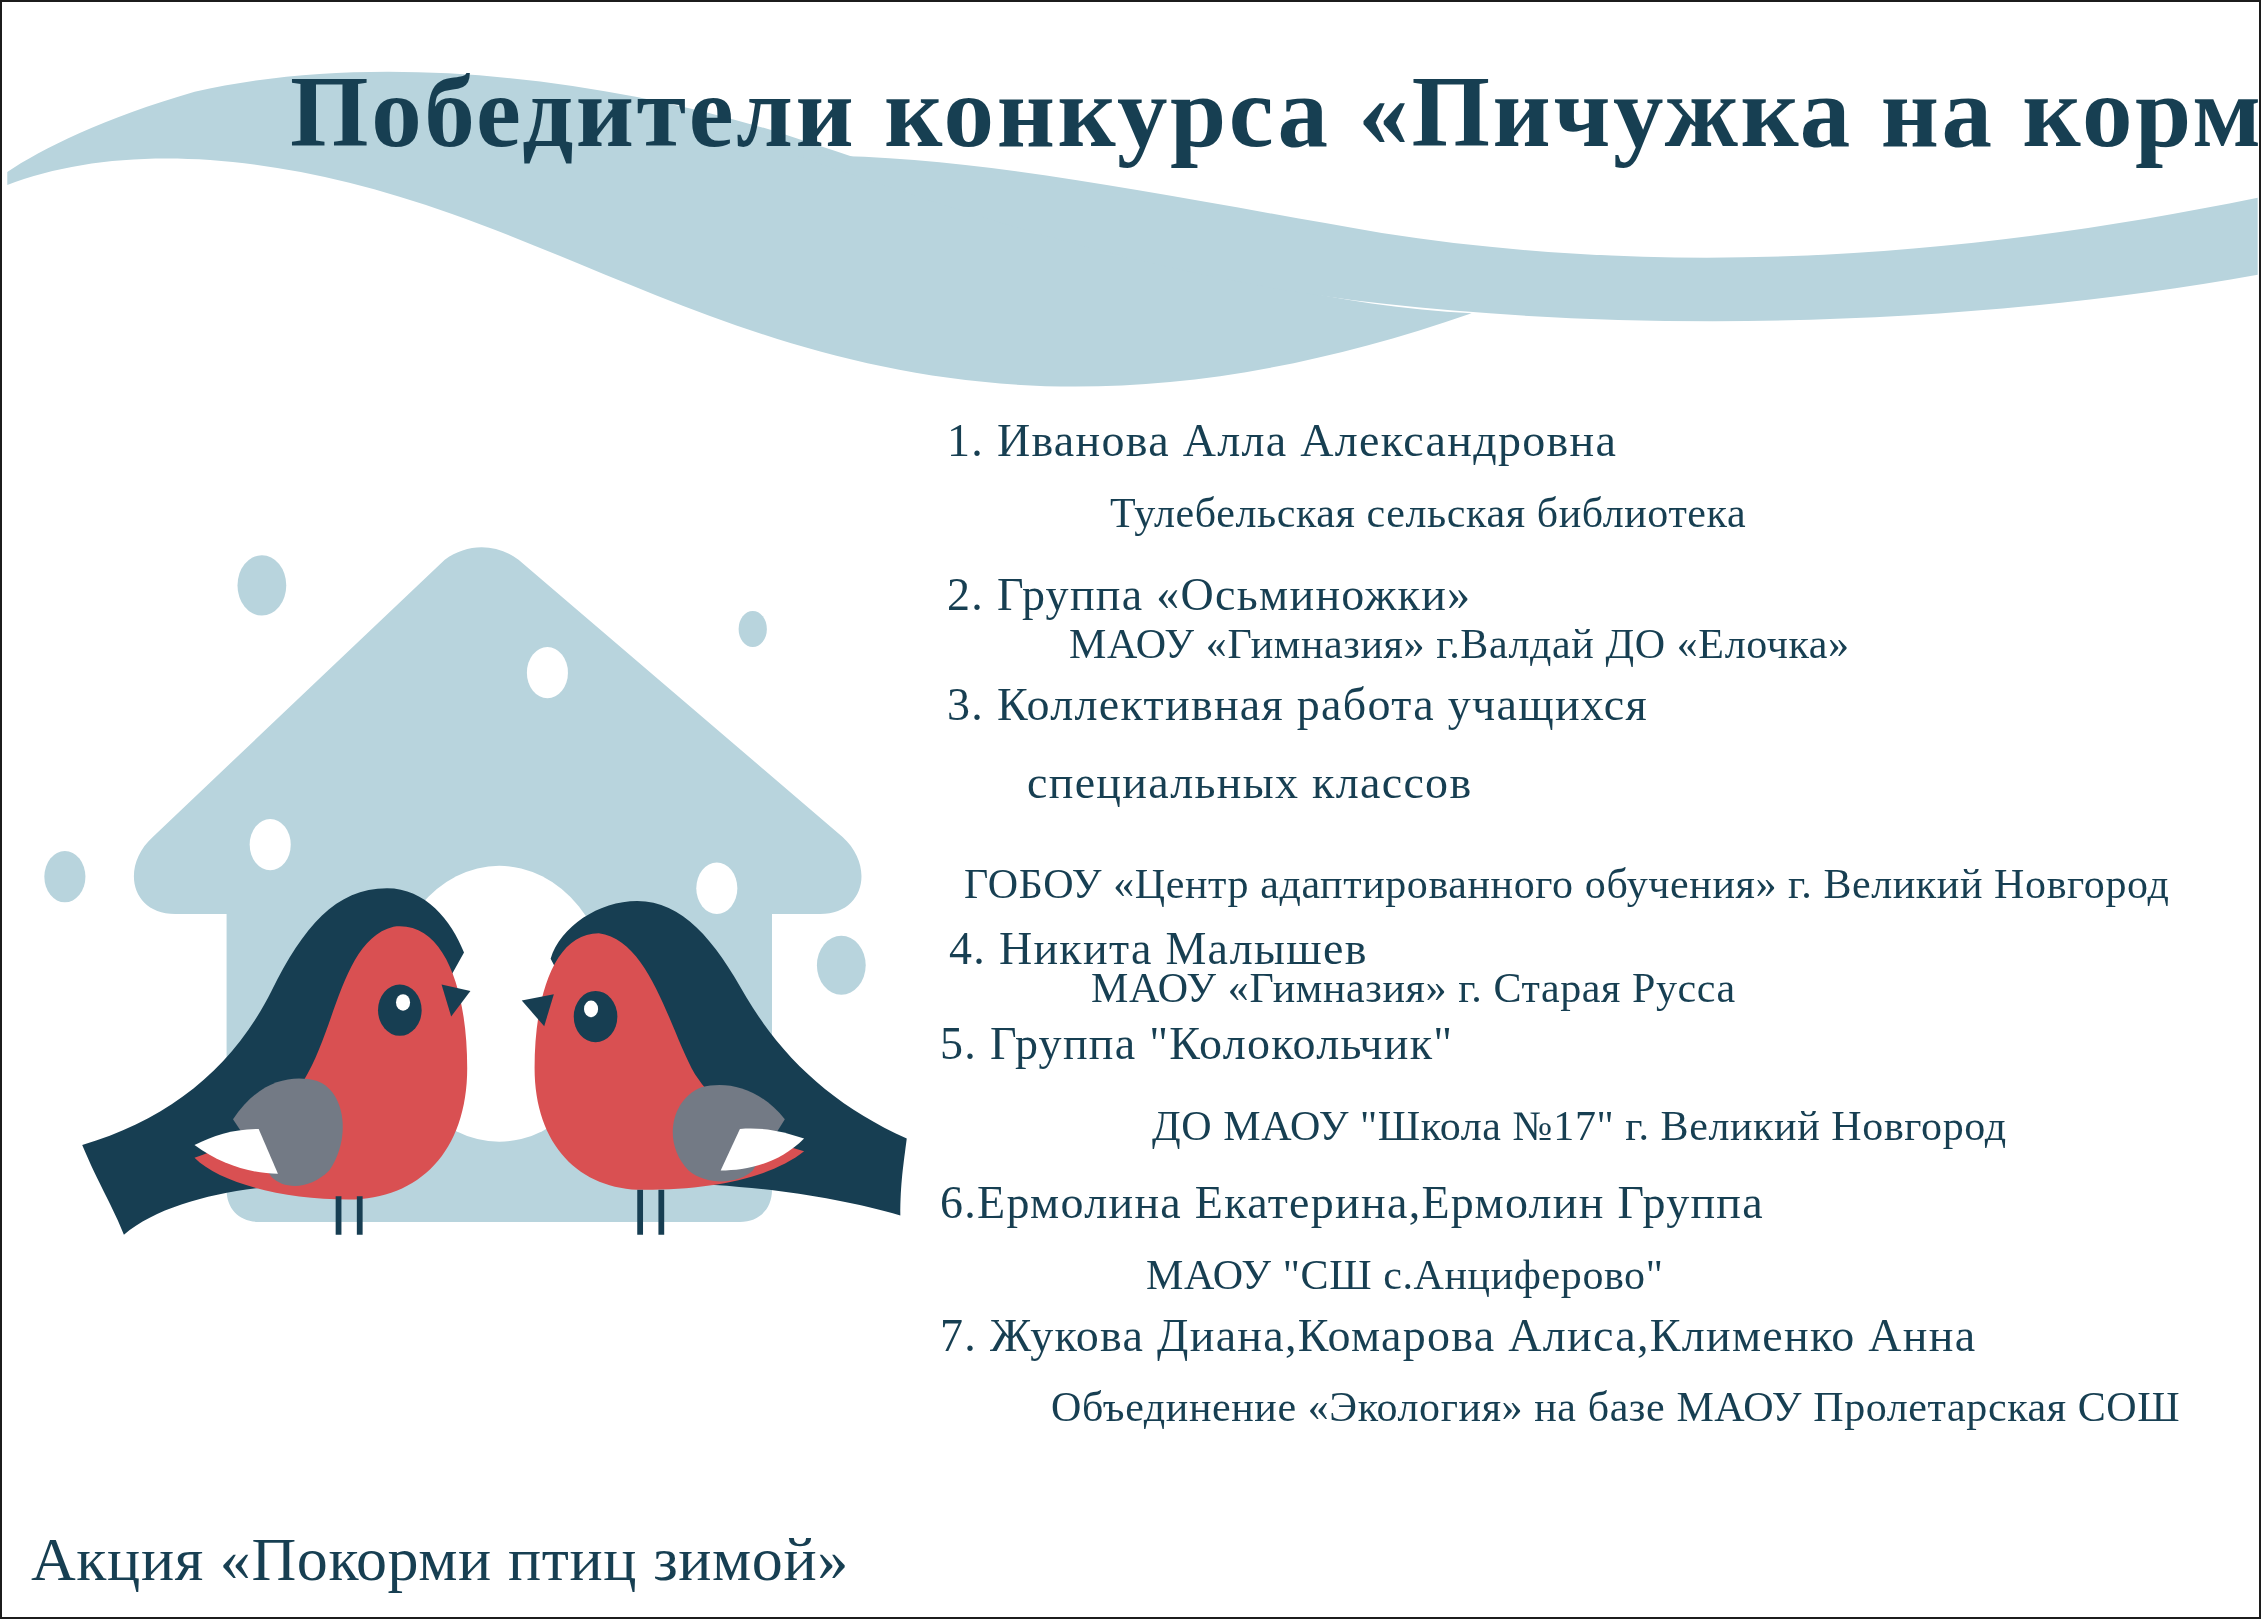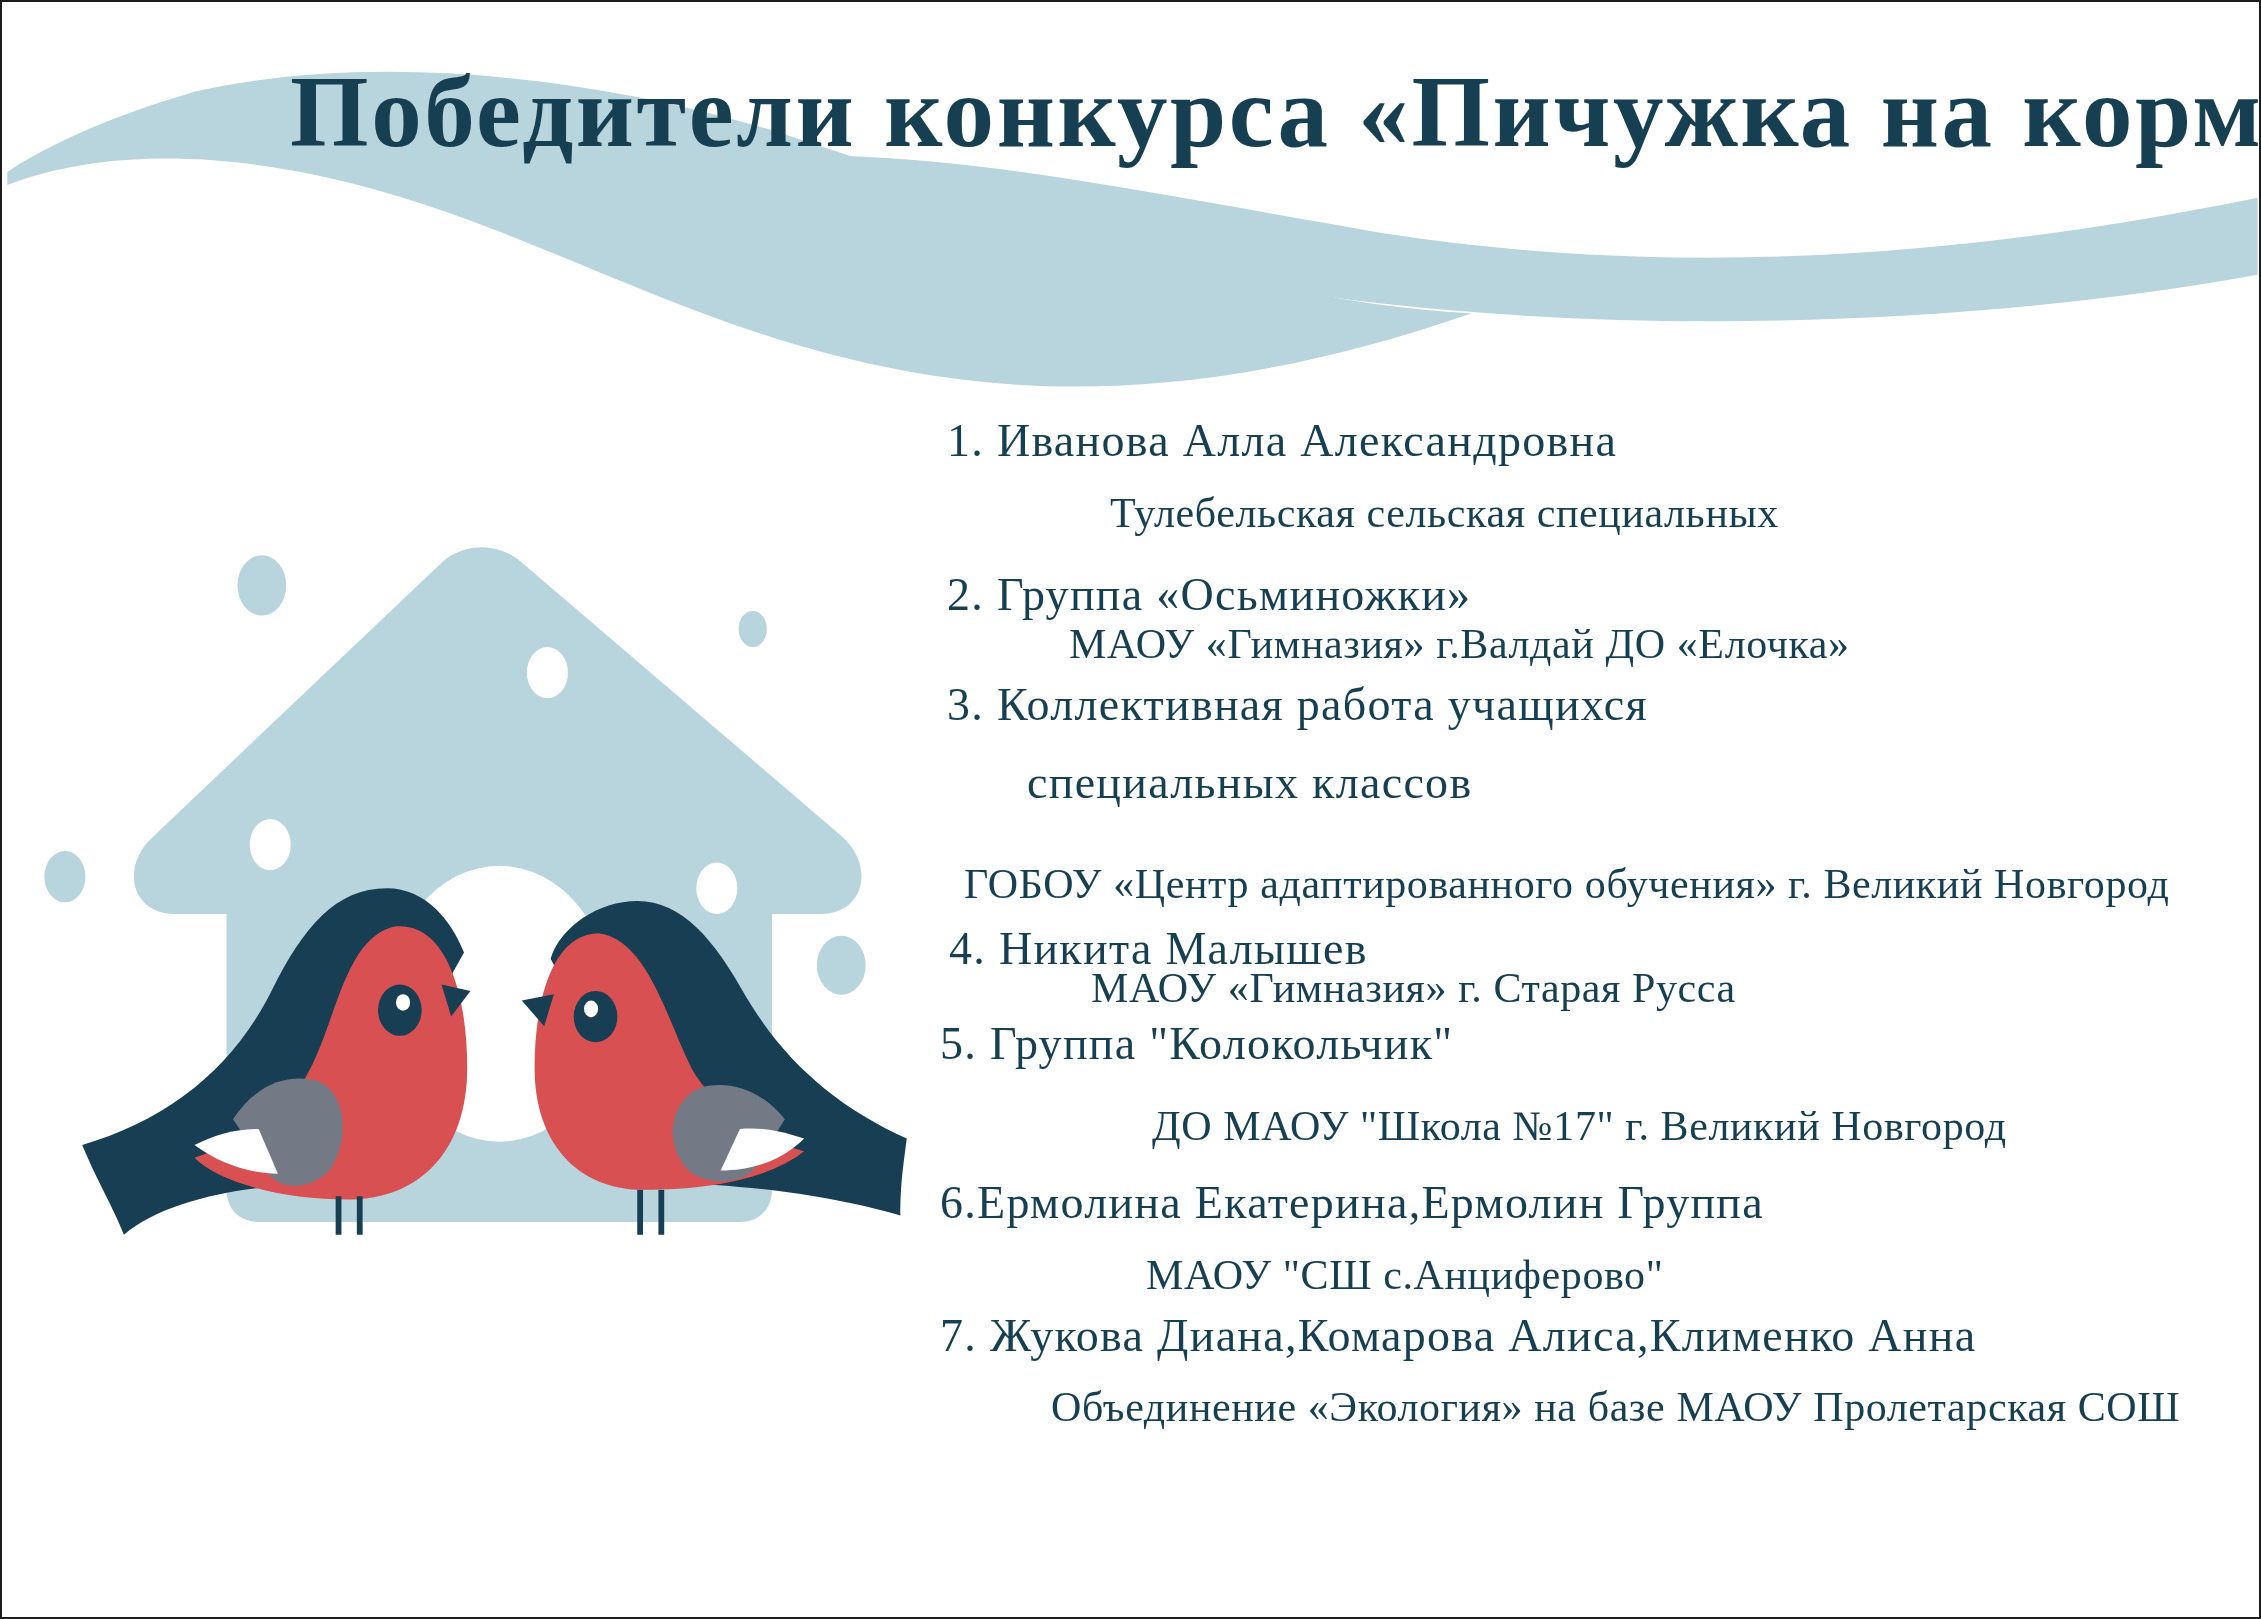--- a/index.html
+++ b/index.html
@@ -72,21 +72,21 @@
       <rect x="1023" y="1070" width="9" height="70" fill="#173e52"></rect>
     </g>
   </svg>
 
   <div>
 
     <div class="txt item" style="left:945px; top:416px;">
       <span>1.</span>
       <span>Иванова Алла Александровна</span>
     </div>
-    <div class="txt sub" style="left:1108px; top:490px;">Тулебельская сельская специальных</div>
+    <div class="txt sub" style="left:1108px; top:490px;">Тулебельская сельская библиотека</div>
 
     <div class="txt item" style="left:945px; top:570px;">
       <span>2.</span>
       <span>Группа «Осьминожки»</span>
     </div>
     <div class="txt sub" style="left:1067px; top:621px;">МАОУ «Гимназия» г.Валдай ДО «Елочка»</div>
 
     <div class="txt item" style="left:945px; top:680px;">
       <span>3.</span>
       <span>Коллективная работа  учащихся</span>
@@ -111,14 +111,15 @@
     </div>
     <div class="txt sub" style="left:1144px; top:1252px;">МАОУ "СШ с.Анциферово"</div>
 
     <div class="txt item" style="left:938px; top:1311px;">
       <span>7.</span>
       <span>Жукова Диана,Комарова Алиса,Клименко Анна</span>
     </div>
     <div class="txt sub" style="left:1049px; top:1384px;">Объединение «Экология» на базе  МАОУ Пролетарская СОШ</div>
   </div>
 
+  <div class="txt footer" style="left:29px; top:1526px;">Акция «Покорми птиц зимой»</div>
 </div>
 
 
 </body></html>

